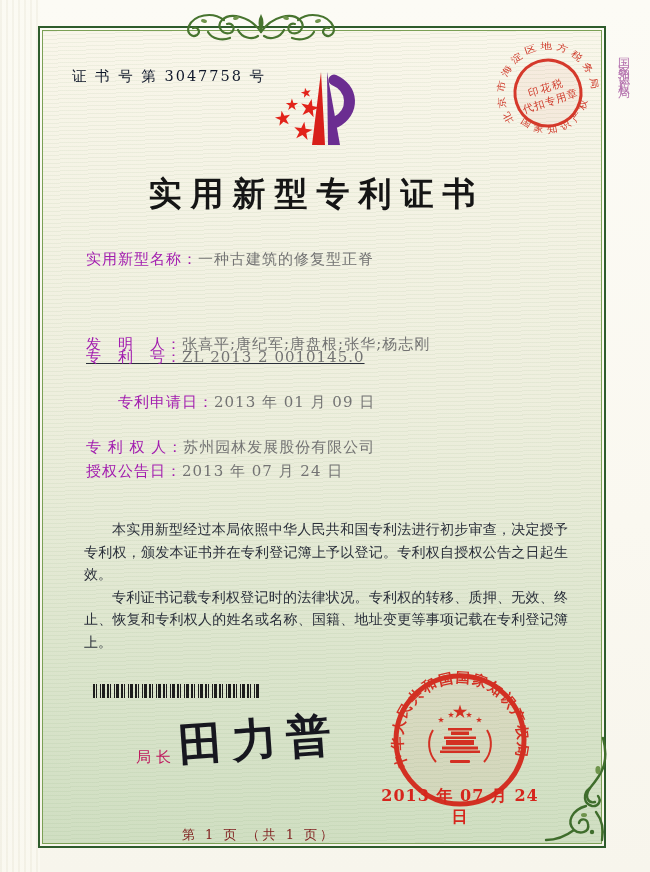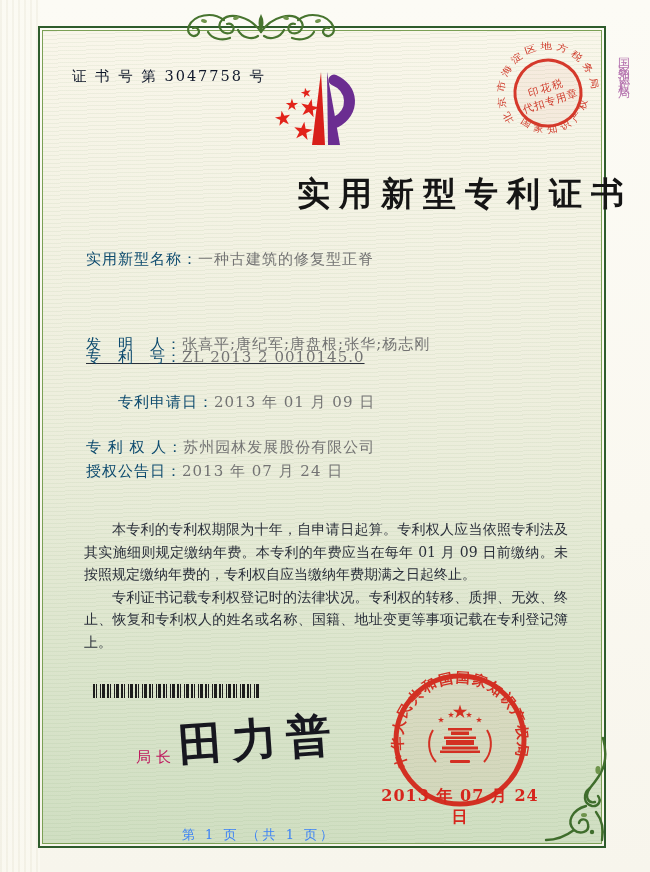--- a/index.html
+++ b/index.html
@@ -13,37 +13,37 @@
     background:repeating-linear-gradient(90deg,#f1efe3 0 2px,#fbfaf2 2px 6px);opacity:.7;}
   .frame-outer{position:absolute;left:38px;top:26px;width:568px;height:822px;
     border:2px solid #2e5c2c;box-sizing:border-box;}
   .frame-inner{position:absolute;inset:2px;border:1px solid #7ba055;
     background:
       linear-gradient(180deg,rgba(120,160,100,0) 0%,rgba(120,160,100,.08) 55%,rgba(115,160,100,.20) 100%),
       repeating-linear-gradient(178deg,rgba(125,160,110,.09) 0 1px,rgba(0,0,0,0) 1px 4px),
       linear-gradient(180deg,#f9f6ea 0%,#f6f4e6 45%,#edf0de 75%,#e7eed9 100%);}
   .abs{position:absolute;}
   .cert-no{left:72px;top:67px;font-size:14.5px;letter-spacing:2px;color:#0f172a;}
-  .title{left:0;top:172px;width:633px;text-align:right;font-size:33px;font-weight:700;
+  .title{left:0;top:172px;width:633px;text-align:center;font-size:33px;font-weight:700;
     letter-spacing:9px;color:#151515;}
   .field-row{left:86px;width:480px;font-size:15px;color:#2a2f3a;letter-spacing:1px;white-space:nowrap;}
-  .field-label{color:#0c4a6e;}
+  .field-label{color:#a21caf;}
   .field-value{color:#737373;}
   .body-text{left:84px;top:518px;width:484px;font-size:14px;line-height:22.5px;
     text-align:justify;color:#2a2f3a;}
   .body-text p{margin:0;text-indent:2em;}
   .barcode{left:93px;top:684px;width:166px;height:14px;
     background:repeating-linear-gradient(90deg,#1d1d1d 0 2px,rgba(0,0,0,0) 2px 3px,#1d1d1d 3px 4px,
       rgba(0,0,0,0) 4px 7px,#1d1d1d 7px 8px,rgba(0,0,0,0) 8px 9px,#1d1d1d 9px 12px,rgba(0,0,0,0) 12px 14px);}
   .sig-title{left:136px;top:748px;font-size:15px;letter-spacing:5px;color:#be185d;text-align:center;}
   .sig-name{left:178px;top:710px;font-size:45px;font-weight:600;letter-spacing:9px;
     color:#17171f;transform:rotate(-4deg);}
   .seal-date{left:378px;top:786px;width:164px;text-align:center;font-size:16px;font-weight:700;
     letter-spacing:1px;color:#d6251c;z-index:6;}
-  .footer{left:0;top:826px;width:518px;text-align:center;font-size:13px;letter-spacing:3px;color:#3b82f6;}
+  .footer{left:0;top:826px;width:518px;text-align:center;font-size:13px;letter-spacing:3px;color:#7f1d1d;}
   .bleed-text{left:615px;top:48px;height:150px;writing-mode:vertical-rl;font-size:12px;
     letter-spacing:5px;color:#9c4496;opacity:.75;}
   svg{display:block;}
 </style>
 </head>
 <body>
 
 <div class="paper-edge"></div>
 
 <div class="frame-outer">
@@ -128,21 +128,21 @@
   <span class="field-label">专利申请日：</span><span class="field-value">2013 年 01 月 09 日</span>
 </div>
 <div class="abs field-row" style="top:438px;">
   <span class="field-label">专 利 权 人：</span><span class="field-value">苏州园林发展股份有限公司</span>
 </div>
 <div class="abs field-row" style="top:462px;">
   <span class="field-label">授权公告日：</span><span class="field-value">2013 年 07 月 24 日</span>
 </div>
 
 <div class="abs body-text">
-  <p>本专利的专利权期限为十年，自申请日起算。专利权人应当依照专利法及其实施细则规定缴纳年费。本专利的年费应当在每年 01 月 09 日前缴纳。未按照规定缴纳年费的，专利权自应当缴纳年费期满之日起终止。</p>
+  <p>本实用新型经过本局依照中华人民共和国专利法进行初步审查，决定授予专利权，颁发本证书并在专利登记簿上予以登记。专利权自授权公告之日起生效。</p>
   <p>专利证书记载专利权登记时的法律状况。专利权的转移、质押、无效、终止、恢复和专利权人的姓名或名称、国籍、地址变更等事项记载在专利登记簿上。</p>
 </div>
 
 <div class="abs barcode"></div>
 
 <div class="abs sig-title">局长</div>
 <div class="abs sig-name">田力普</div>
 
 <svg class="abs" style="left:390px;top:670px;z-index:5;" width="140" height="140" viewBox="-70 -70 140 140" opacity="0.95">
   <defs>

